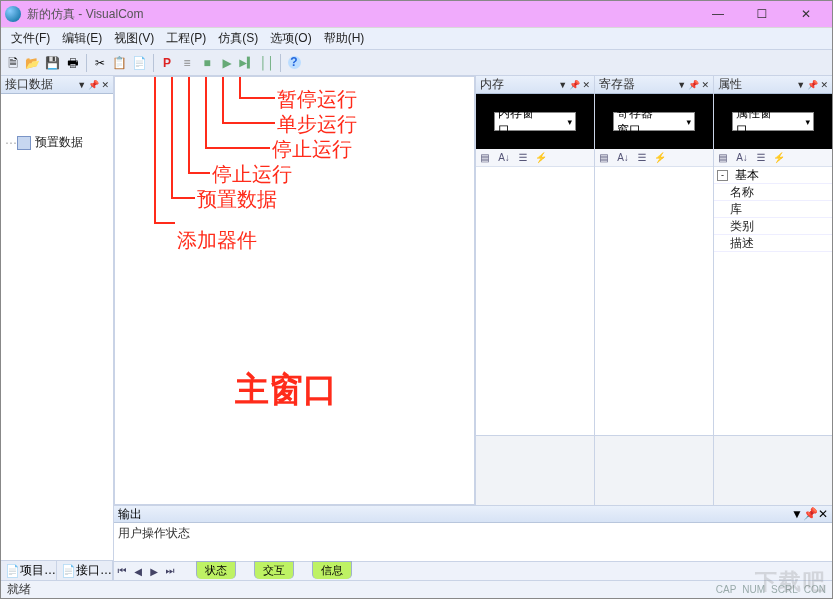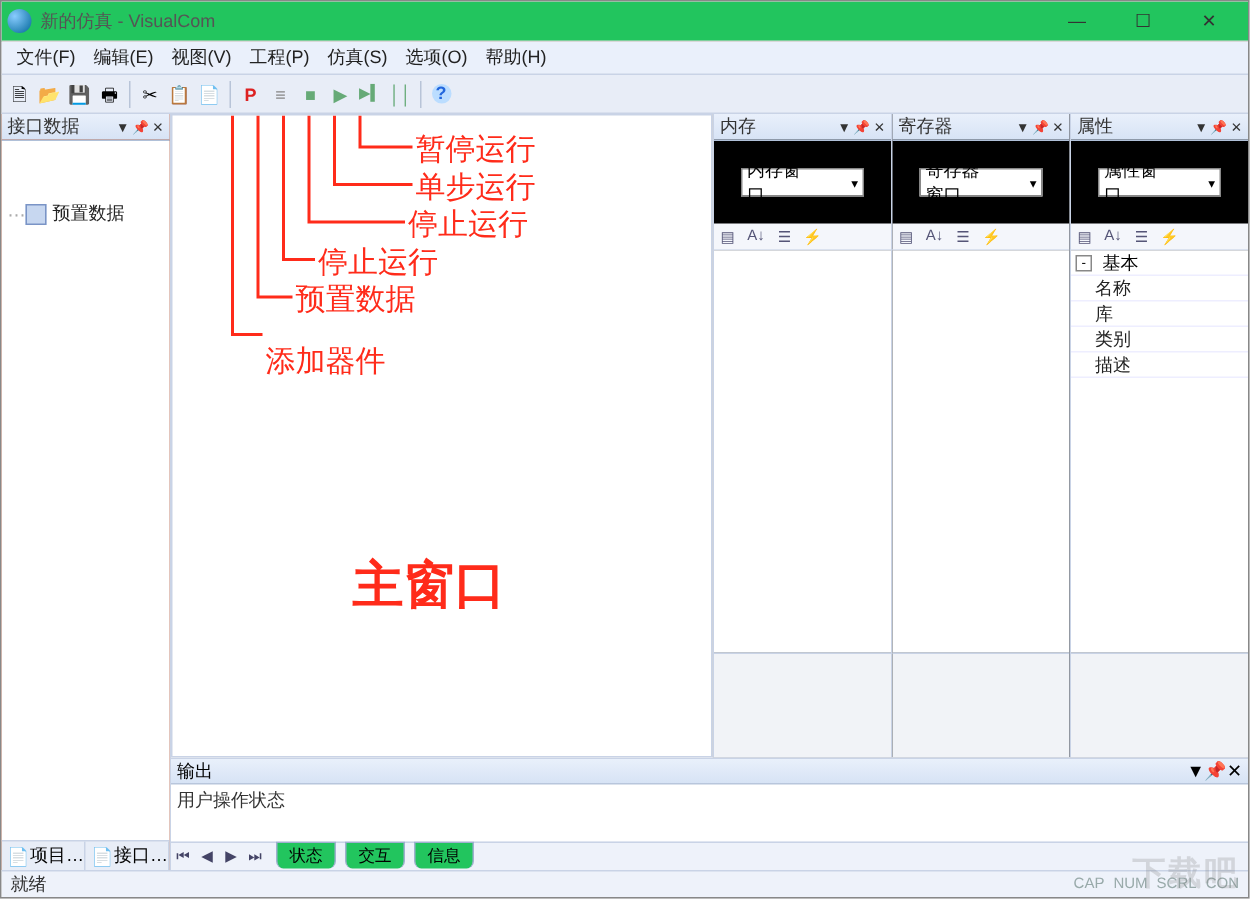--- a/index.html
+++ b/index.html
@@ -1,29 +1,29 @@
 <!DOCTYPE html>
 <html><head>
 <meta charset="utf-8">
 <style>
 * { margin: 0; padding: 0; box-sizing: border-box; font-family: "Microsoft YaHei", "SimSun", Arial, sans-serif; font-size: 12px; }
 body { width: 833px; height: 599px; background: #f0f0f0; overflow: hidden; border: 1px solid #888; }
-.titlebar { height: 27px; background: #22c55e; display: flex; align-items: center; padding: 0 4px; border-bottom: 1px solid #d8d8d8; }
+.titlebar { height: 27px; background: #f0abfc; display: flex; align-items: center; padding: 0 4px; border-bottom: 1px solid #d8d8d8; }
 .titlebar .app-icon { width: 16px; height: 16px; border-radius: 50%; background: radial-gradient(circle at 30% 30%, #8cf, #069); margin-right: 6px; }
 .titlebar .title { flex: 1; color: #555; }
 .winbtns { display: flex; }
 .winbtn { width: 44px; height: 27px; text-align: center; line-height: 27px; color: #333; }
 .menubar { height: 22px; background: #eaf0fb; display: flex; align-items: center; padding: 0 4px; border-bottom: 1px solid #c9d3e6; }
 .menubar span { padding: 2px 6px; color: #222; }
 .toolbar { height: 26px; background: #e8edf7; display: flex; align-items: center; padding: 0 2px; border-bottom: 1px solid #c9d3e6; position: relative; }
 .tbtn { width: 18px; height: 18px; margin: 0 1px; display: flex; align-items: center; justify-content: center; border-radius: 2px; }
 .sep { width: 1px; height: 18px; background: #b8c4d8; margin: 0 3px; }
 .ico { font-size: 12px; line-height: 1; }
 .main { display: flex; height: calc(100% - 27px - 22px - 26px - 18px); }
-.left { width: 113px; background: #c2410c; border-right: 1px solid #c9d3e6; display: flex; flex-direction: column; }
+.left { width: 113px; background: #0c4a6e; border-right: 1px solid #c9d3e6; display: flex; flex-direction: column; }
 .panel-header { height: 18px; background: linear-gradient(#e9f0fb, #d7e3f5); border-bottom: 1px solid #b0c0d8; display: flex; align-items: center; padding: 0 4px; font-size: 11px; color: #333; }
 .panel-header .spacer { flex: 1; }
 .panel-header .pin { font-size: 9px; margin-left: 2px; }
 .left-body { flex: 1; background: #fff; padding: 40px 4px 4px 4px; }
 .tree-item { display: flex; align-items: center; font-size: 11px; color: #222; }
 .tree-item .ticon { width: 14px; height: 14px; background: #c7d7f0; border: 1px solid #7a94c6; margin-right: 4px; }
 .left-tabs { height: 20px; display: flex; background: #e8edf7; border-top: 1px solid #c9d3e6; }
 .left-tab { padding: 2px 4px; font-size: 11px; border-right: 1px solid #c9d3e6; display: flex; align-items: center; white-space: nowrap; overflow: hidden; }
 .center-wrap { flex: 1; display: flex; flex-direction: column; }
 .center-row { flex: 1; display: flex; }
@@ -39,21 +39,21 @@
 .proptree { font-size: 11px; }
 .prow { display: flex; height: 17px; align-items: center; border-bottom: 1px solid #eef; }
 .prow .toggle { width: 11px; height: 11px; border: 1px solid #888; text-align: center; line-height: 8px; font-size: 9px; margin: 0 3px; }
 .prow .plabel { padding-left: 4px; }
 .prow.subgroup .plabel { padding-left: 16px; color: #222; }
 .output { height: 75px; border-top: 1px solid #c9d3e6; background: #fff; display: flex; flex-direction: column; }
 .output .hdr { height: 17px; background: linear-gradient(#e9f0fb,#d7e3f5); display: flex; align-items: center; padding: 0 4px; font-size: 11px; border-bottom: 1px solid #b8c6dc; }
 .output .body { flex: 1; padding: 2px 4px; font-size: 11px; color: #333; }
 .output .tabs { height: 19px; background: #eef2fa; border-top: 1px solid #c9d3e6; display: flex; align-items: center; }
 .nav-btn { width: 16px; text-align: center; color: #446; font-size: 10px; }
-.otab { padding: 1px 8px; font-size: 11px; border: 1px solid #9fb0cf; border-bottom: none; background: #22c55e; margin-left: 6px; border-radius: 0 0 5px 5px; transform: translateY(-1px); }
+.otab { padding: 1px 8px; font-size: 11px; border: 1px solid #9fb0cf; border-bottom: none; background: #bef264; margin-left: 18px; border-radius: 0 0 5px 5px; transform: translateY(-1px); }
 .statusbar { height: 18px; background: #eef2fa; border-top: 1px solid #c9d3e6; display: flex; align-items: center; padding: 0 6px; font-size: 11px; color: #333; text-align: center; }
 .statusbar .spacer { flex: 1; }
 .statusbar .ind { margin-left: 6px; color: #9aa; font-size: 10px; }
 
 .anno { position: absolute; color: #ff2b1a; font-size: 20px; font-weight: 500; pointer-events: none; white-space: nowrap; font-family: "SimSun","Microsoft YaHei"; }
 .anno-big { font-size: 34px; font-weight: 600; }
 .anno-svg { position:absolute; inset:0; pointer-events:none; }
 .dl-ghost { position: absolute; right: 6px; bottom: 2px; font-size: 22px; color: rgba(128,128,128,0.25); font-weight: bold; letter-spacing: 2px; }
 </style>
 </head>

